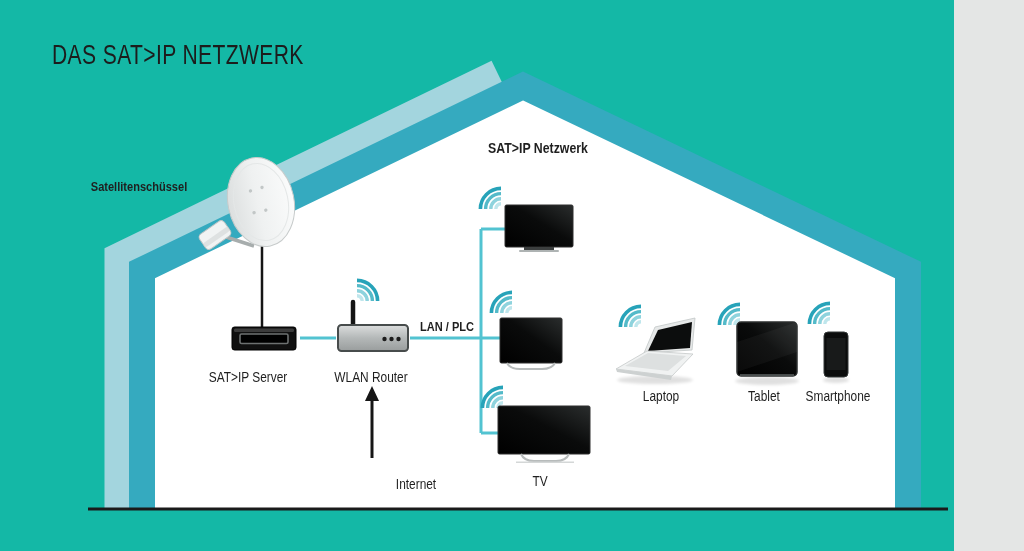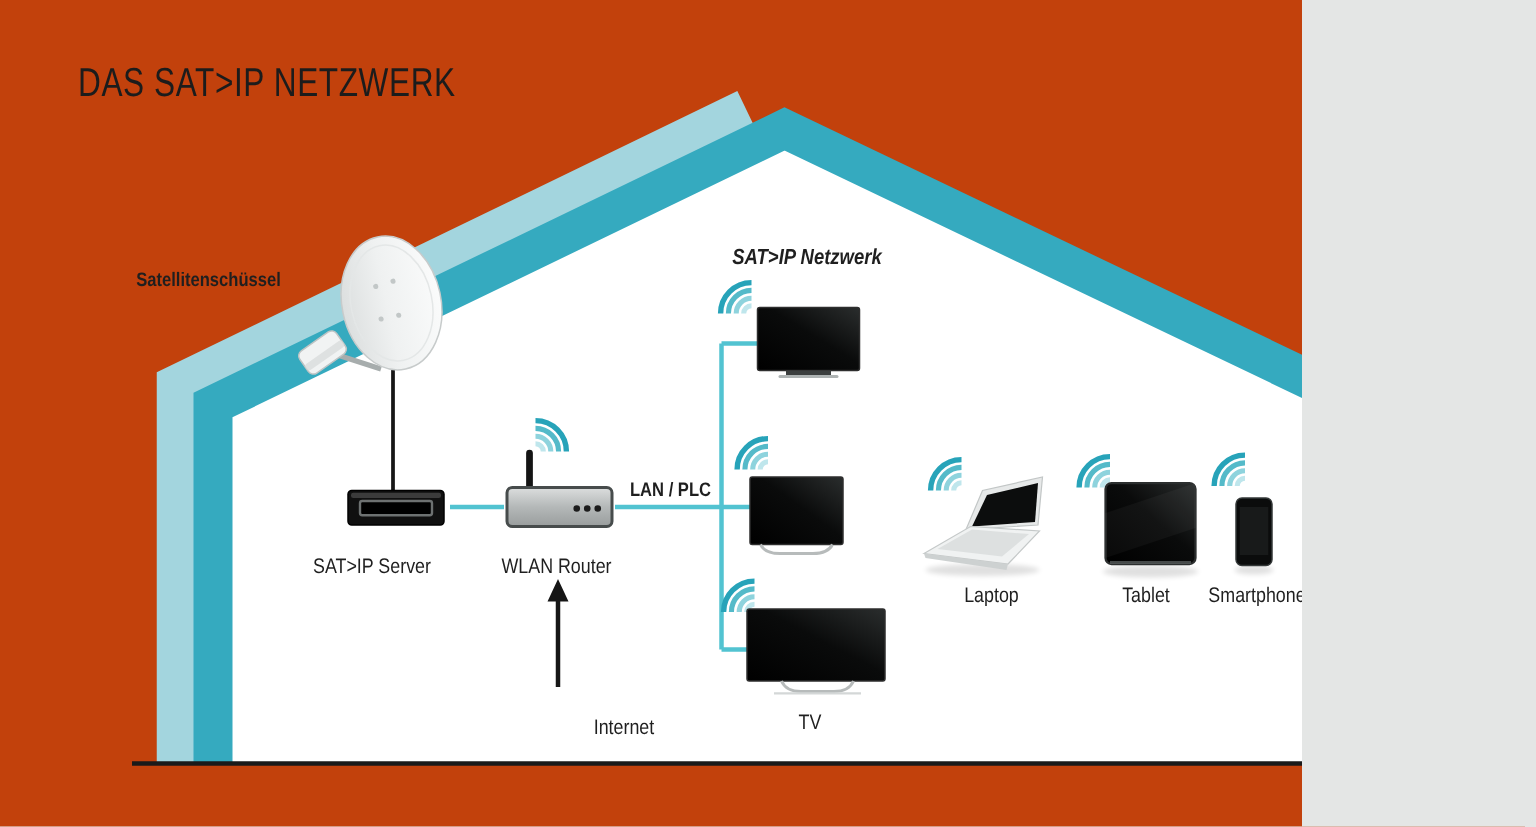--- a/index.html
+++ b/index.html
@@ -1,18 +1,18 @@
 <!DOCTYPE html>
 <html><head>
 <meta charset="utf-8">
 <style>
   html,body{margin:0;padding:0;background:#e4e6e5;}
   .stage{
-    position:relative;width:868px;height:551px;overflow:hidden;
-    background:#c2410c;
+    position:relative;width:954px;height:551px;overflow:hidden;
+    background:#14b8a6;
     font-family:"Liberation Sans","DejaVu Sans",sans-serif;
     color:#1f1f1f;
   }
   .stage svg{position:absolute;left:0;top:0;}
   .label{
     position:absolute;transform:translate(-50%,-50%);
     font-size:14px;white-space:nowrap;color:#1f1f1f;text-align:center;
   }
   .label .cond{display:inline-block;transform:scaleX(.85);transform-origin:center;}
   .label.bold{font-weight:bold;font-size:14.5px;}
@@ -148,21 +148,21 @@
       <line x1="372" y1="458" x2="372" y2="399" stroke="#161616" stroke-width="3"></line>
       <polygon points="372,386 365,401 379,401" fill="#161616"></polygon>
     </g>
   </svg>
 
   <div class="title"><span class="cond">DAS SAT&gt;IP NETZWERK</span></div>
 
   <div class="label small" style="left:139px;top:186px;">
     <span class="cond">Satellitenschüssel</span></div>
 
-  <div class="label bold" style="left:538px;top:172px;font-style:italic;">
+  <div class="label bold" style="left:538px;top:148px;">
     <span class="cond">SAT&gt;IP Netzwerk</span></div>
 
   <div class="label small" style="left:447px;top:326px;">
     <span class="cond">LAN / PLC</span></div>
 
   <div class="label" style="left:248px;top:377px;">
     <span class="cond">SAT&gt;IP Server</span></div>
 
   <div class="label" style="left:371px;top:377px;">
     <span class="cond">WLAN Router</span></div>

